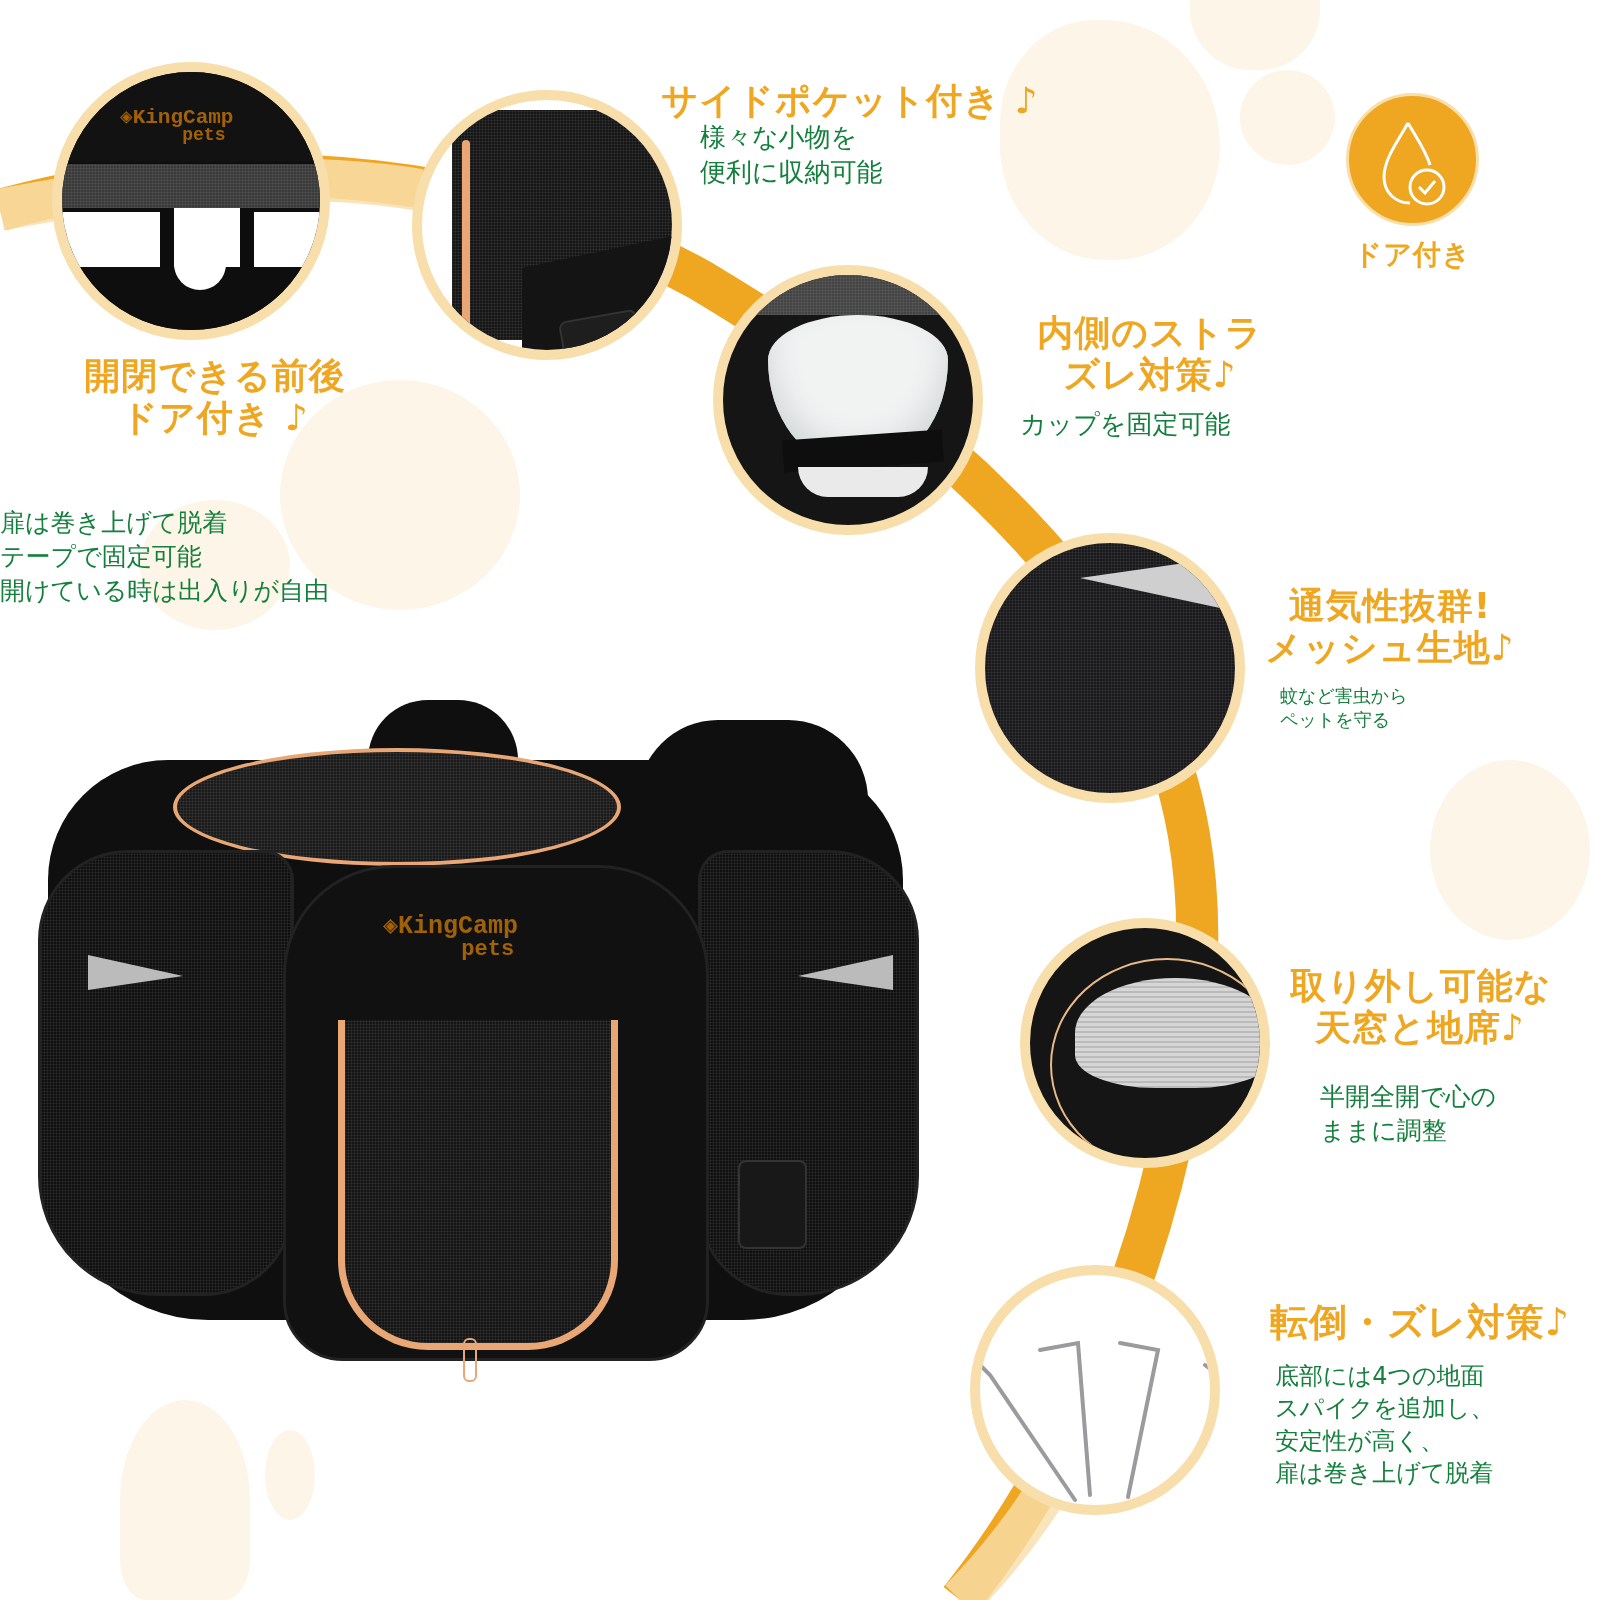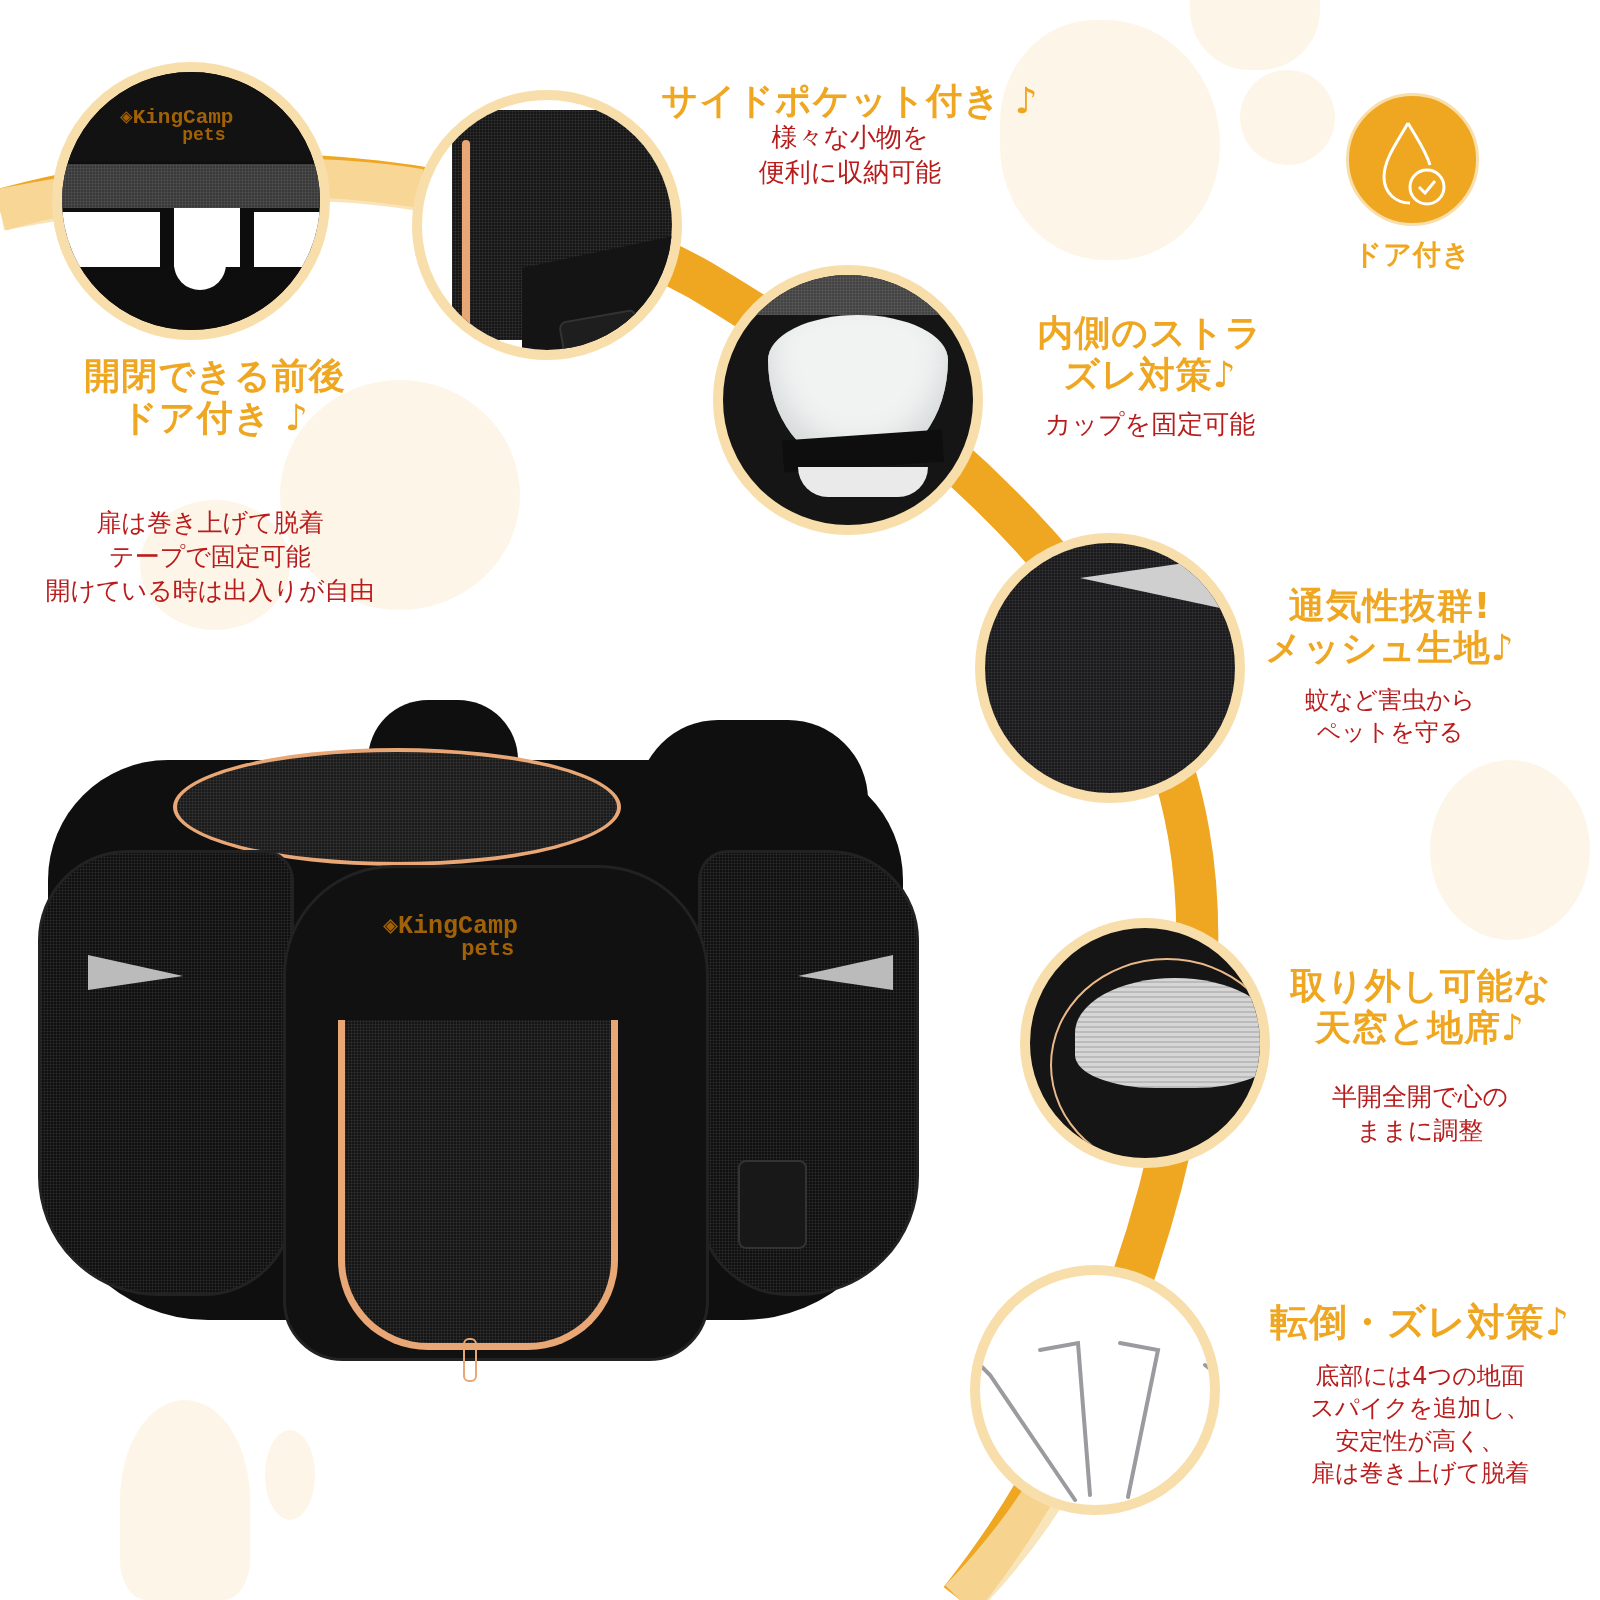--- a/index.html
+++ b/index.html
@@ -2,21 +2,21 @@
 <html><head>
 <meta charset="utf-8">
 <style>
   html, body { margin:0; padding:0; }
   body { width:1600px; height:1600px; position:relative; overflow:hidden; background:#ffffff; font-family:"DejaVu Sans", sans-serif; }
   .abs { position:absolute; }
   .paw { position:absolute; background:#fdf6e8; border-radius:50%; }
   .arc { position:absolute; }
   .circle { position:absolute; border-radius:50%; overflow:hidden; border:10px solid #f8deaa; box-sizing:border-box; background:#111; }
   .title { position:absolute; color:#efa621; font-weight:bold; text-align:center; line-height:1.18; letter-spacing:1px; }
-  .desc { position:absolute; color:#b91c1c; text-align:center; line-height:1.35; }
+  .desc { position:absolute; color:#15803d; text-align:left; line-height:1.35; }
   .title div, .desc div { white-space:nowrap; }
   .mesh { background-image:
       repeating-linear-gradient(0deg, rgba(255,255,255,0.06) 0 1px, transparent 1px 3px),
       repeating-linear-gradient(90deg, rgba(255,255,255,0.06) 0 1px, transparent 1px 3px); }
   .logo { position:absolute; color:#a16207; font-weight:bold; font-family:Liberation Mono, monospace; }
 </style>
 </head>
 <body>
 
 <div class="paw" style="left:1190px;top:0;width:130px;height:70px;border-radius:0 0 60px 60px;"></div>
@@ -137,21 +137,21 @@
   <div>ズレ対策♪</div>
 </div>
 <div class="desc" style="left:1020px;top:407px;width:260px;font-size:26px;">
   <div>カップを固定可能</div>
 </div>
 
 <div class="title" style="left:1255px;top:585px;width:270px;font-size:36px;">
   <div>通気性抜群!</div>
   <div>メッシュ生地♪</div>
 </div>
-<div class="desc" style="left:1280px;top:684px;width:220px;font-size:24px;">
+<div class="desc" style="left:1280px;top:684px;width:220px;font-size:18px;">
   <div>蚊など害虫から</div>
   <div>ペットを守る</div>
 </div>
 
 <div class="title" style="left:1290px;top:965px;width:260px;font-size:36px;">
   <div>取り外し可能な</div>
   <div>天窓と地席♪</div>
 </div>
 <div class="desc" style="left:1320px;top:1080px;width:200px;font-size:25px;">
   <div>半開全開で心の</div>

